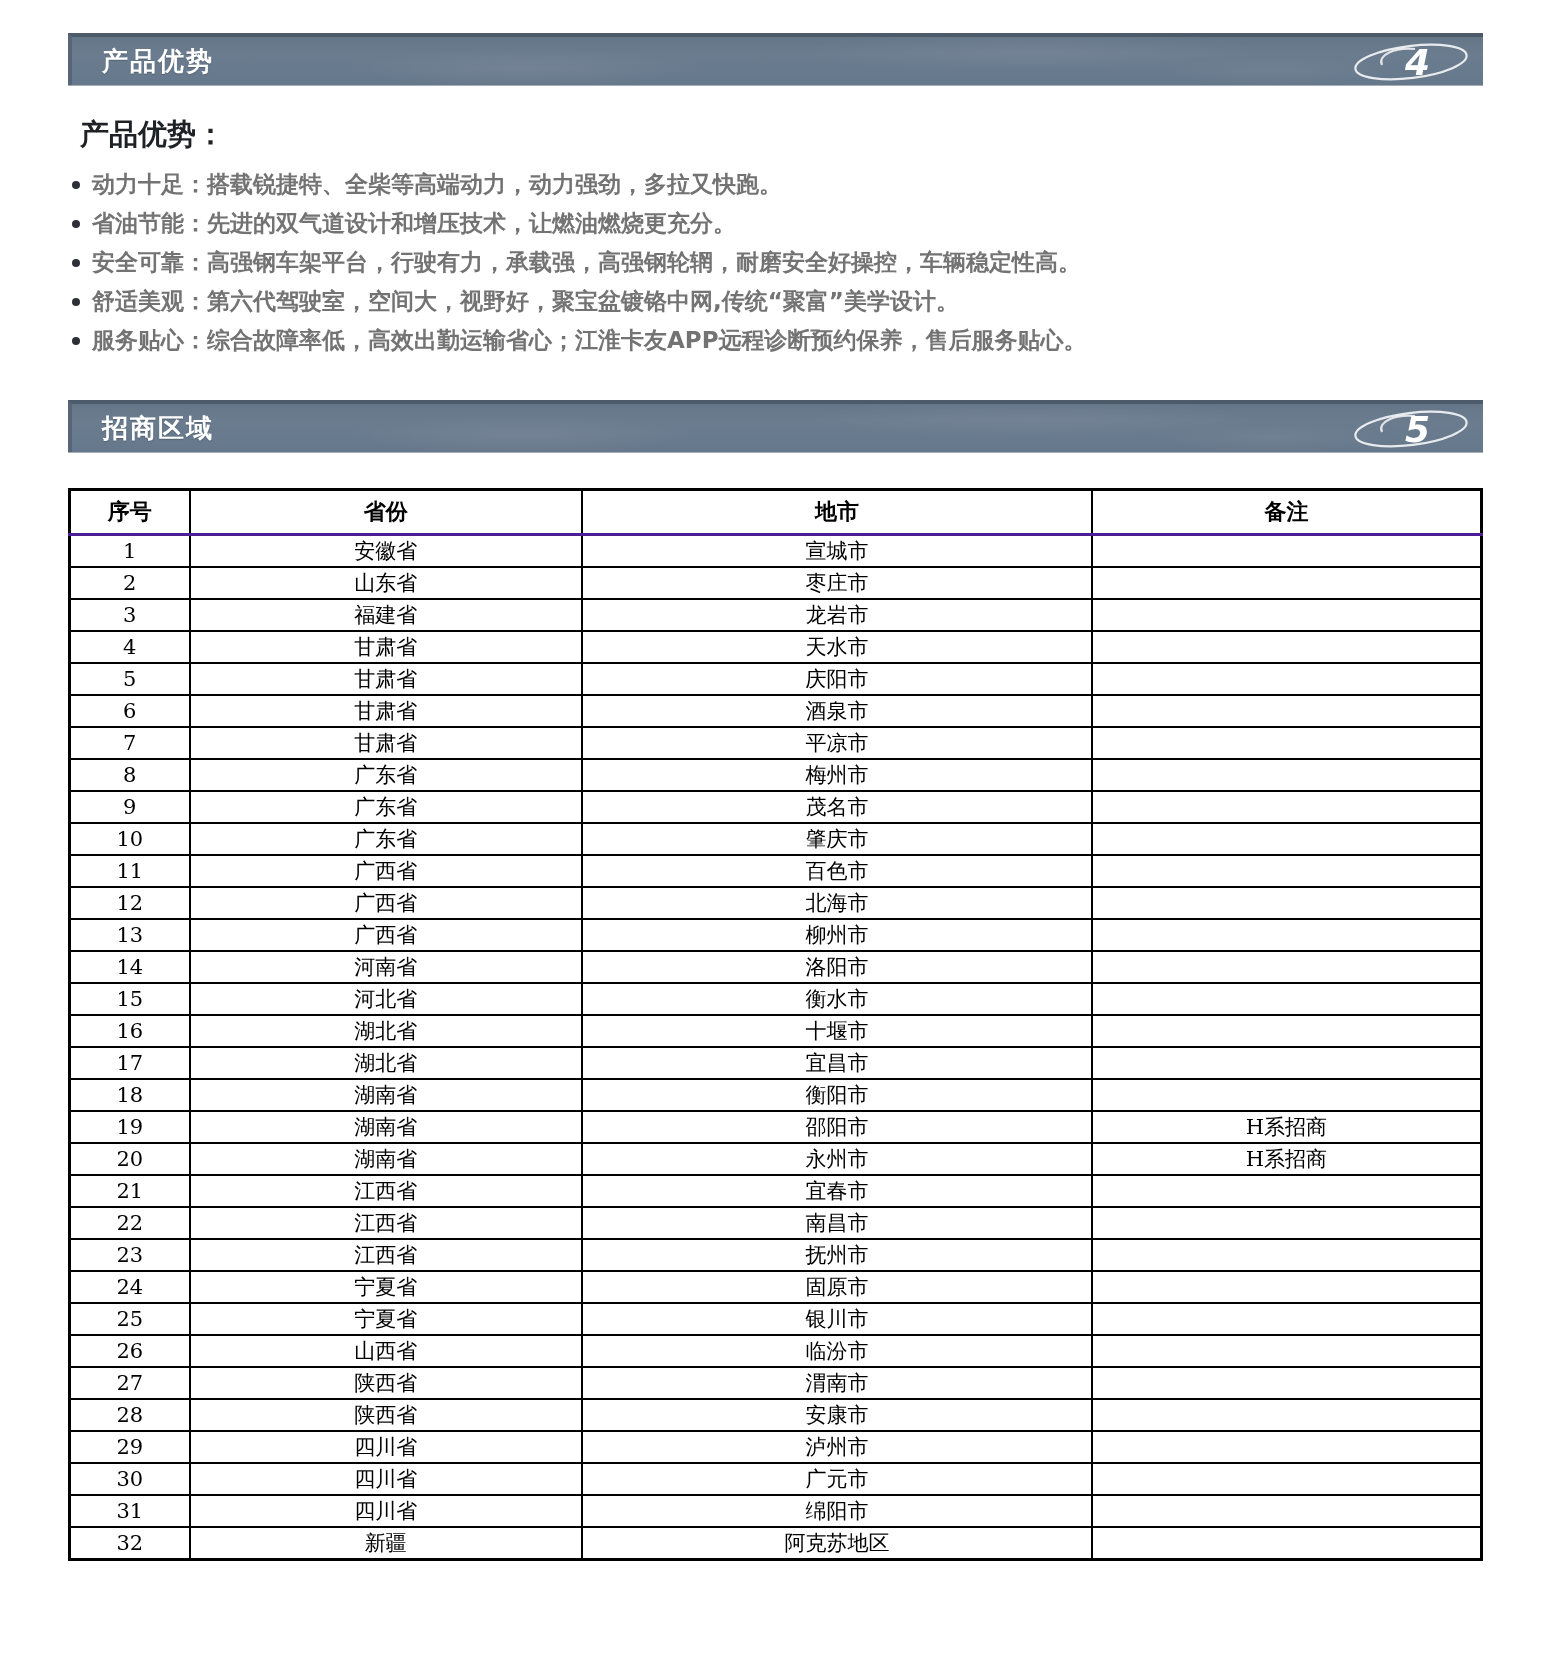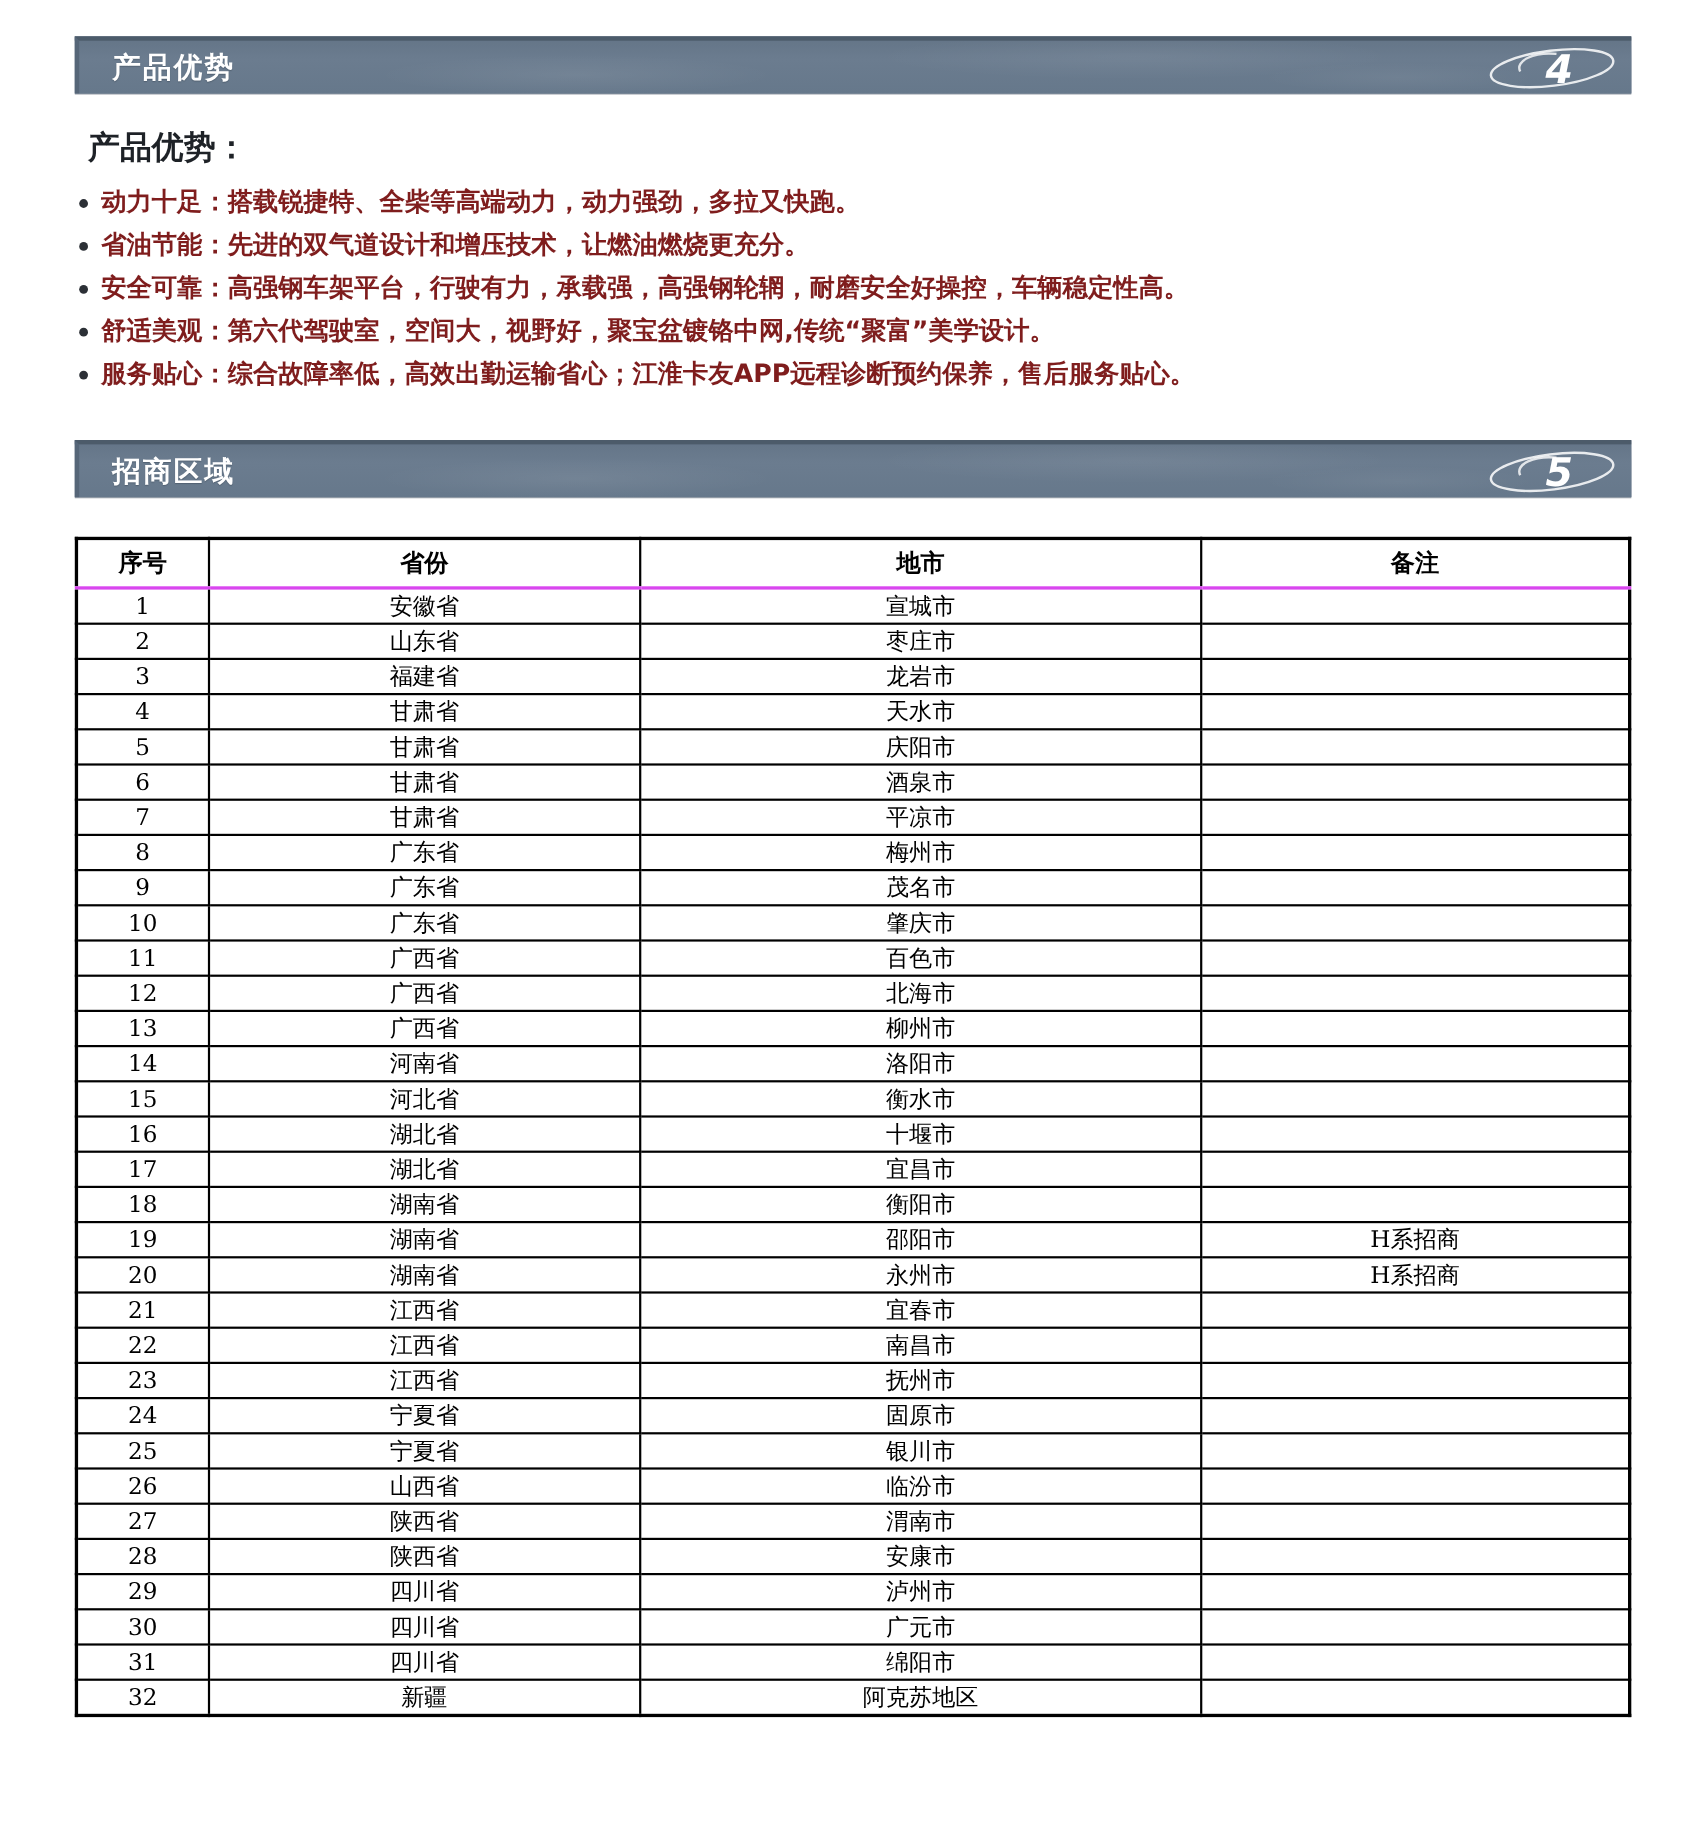--- a/index.html
+++ b/index.html
@@ -55,21 +55,21 @@
     font-weight:bold;
     color:#1e2227;
   }
   ul.bullets{list-style:none;margin:0;padding:0;}
   ul.bullets li{
     display:flex;
     align-items:flex-start;
     margin-bottom:16px;
     font-size:23px;
     font-weight:700;
-    color:#7f1d1d;
+    color:#737373;
     line-height:23px;
     text-align:right;
   }
   .dot{
     flex:none;
     width:8px;height:8px;border-radius:50%;
     background:#2c3036;
     margin:8px 12px 0 4px;
   }
 
@@ -92,21 +92,21 @@
     text-align:center;
     vertical-align:middle;
     padding:0 4px;
     overflow:hidden;
     white-space:nowrap;
   }
   table.regions th{
     height:42px;
     font-weight:bold;
     font-size:22px;
-    border-bottom:3px solid #d946ef;
+    border-bottom:3px solid #4c1d95;
   }
   table.regions td{height:30px;}
 </style>
 </head>
 <body>
 
 <div class="page">
 
   <div class="section-bar">
     <span class="bar-title">产品优势</span>

